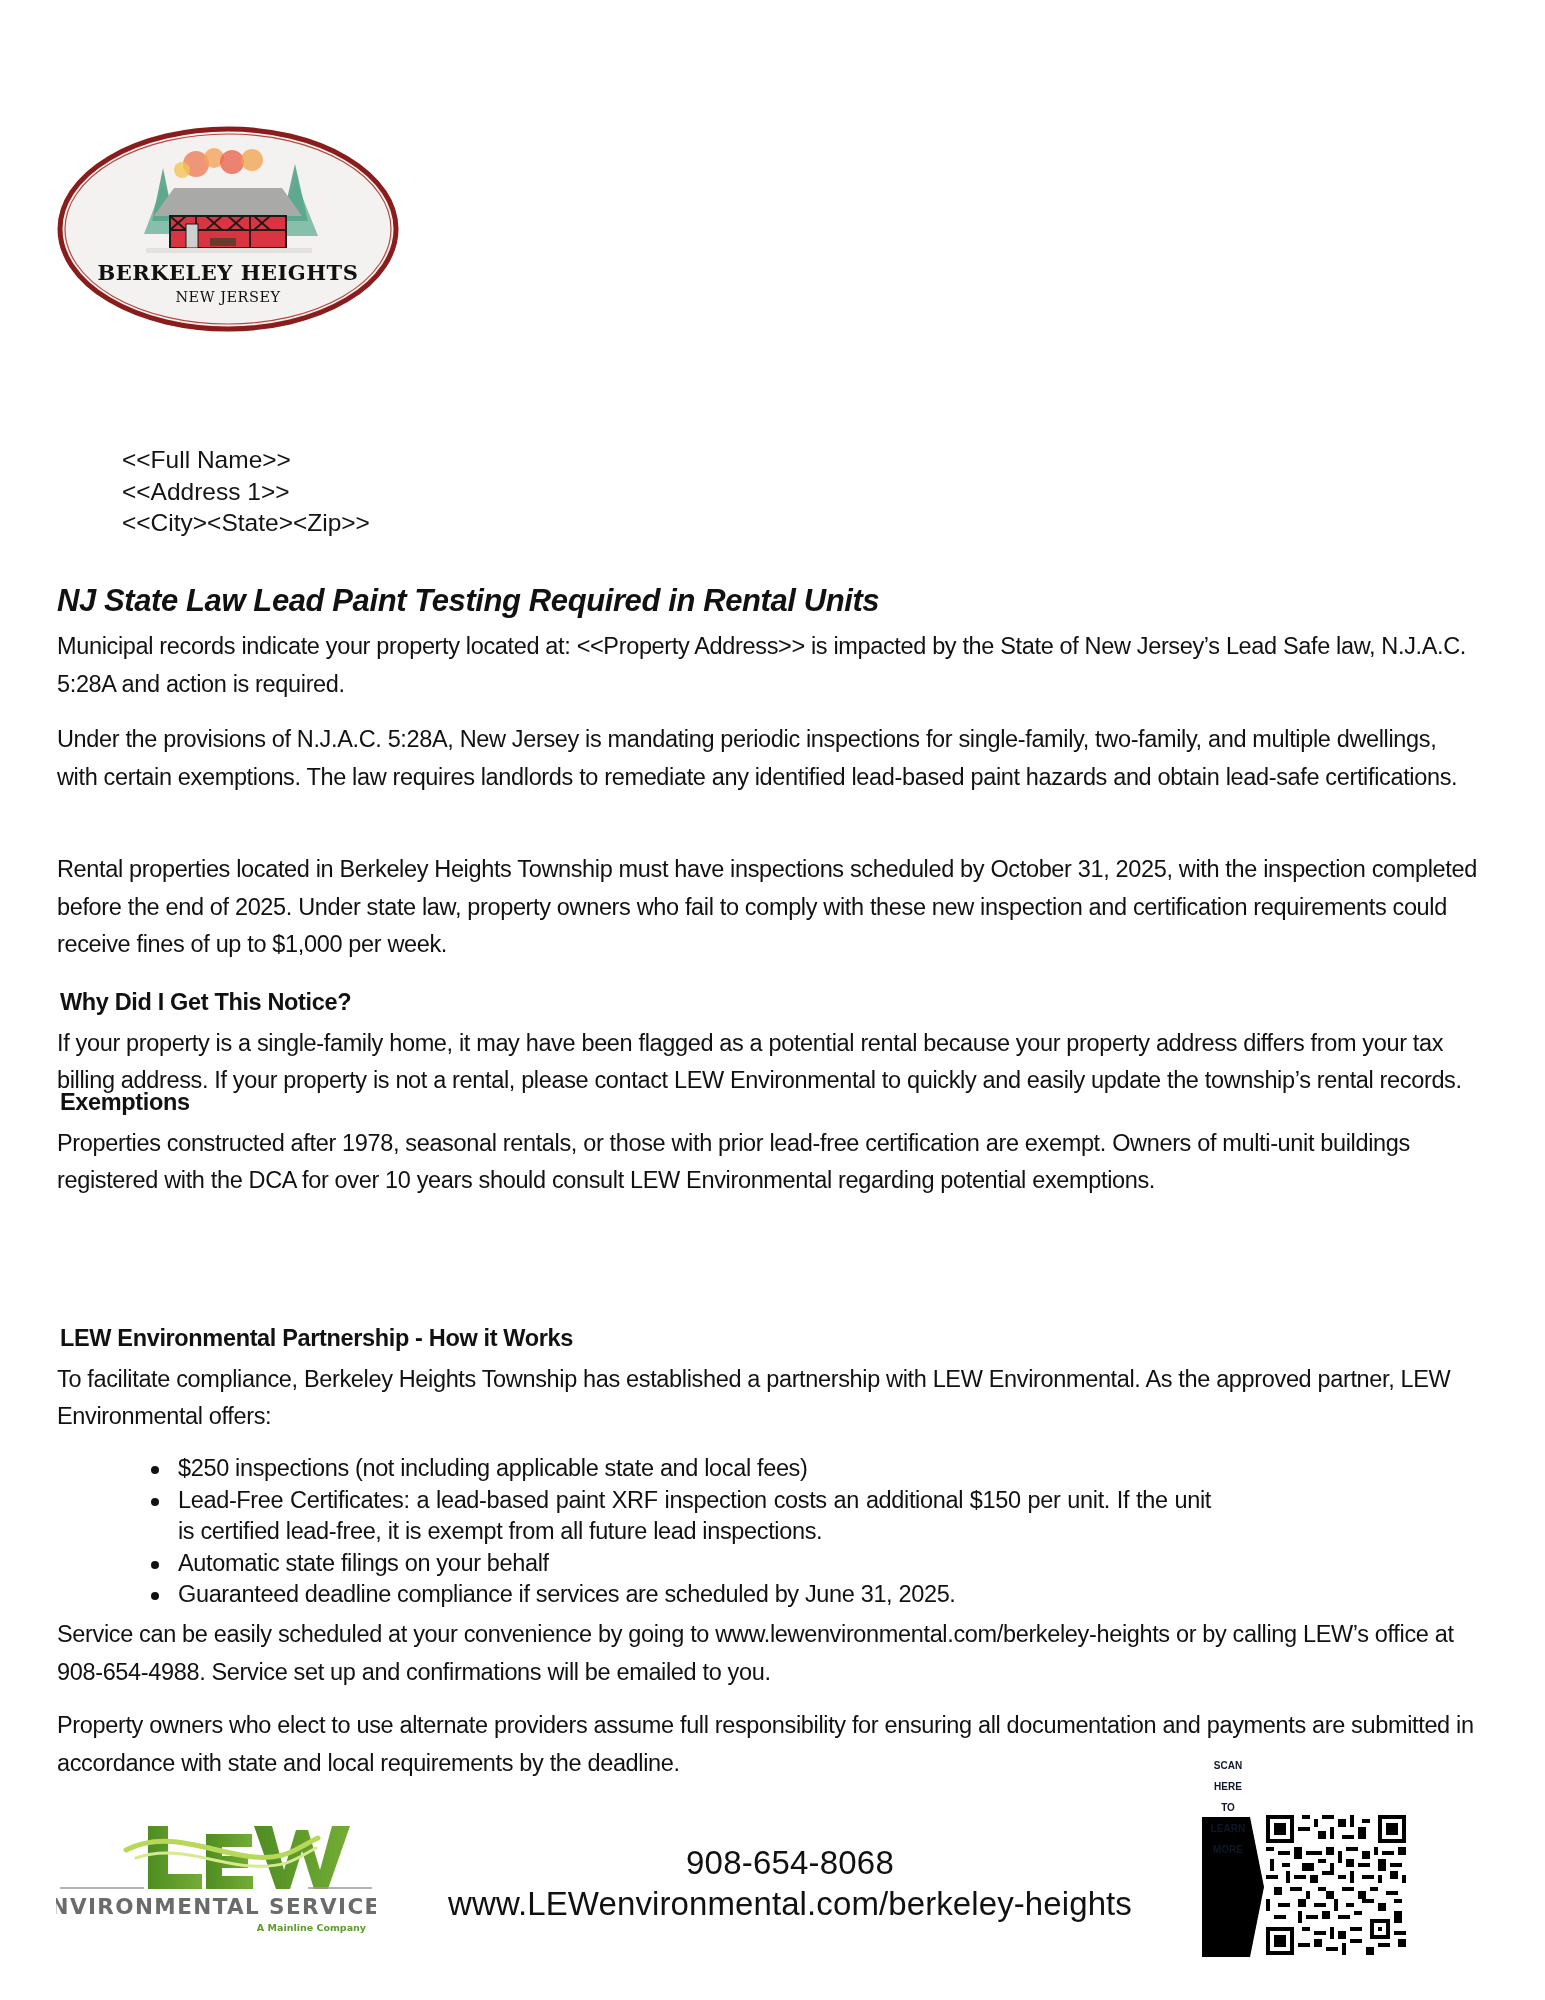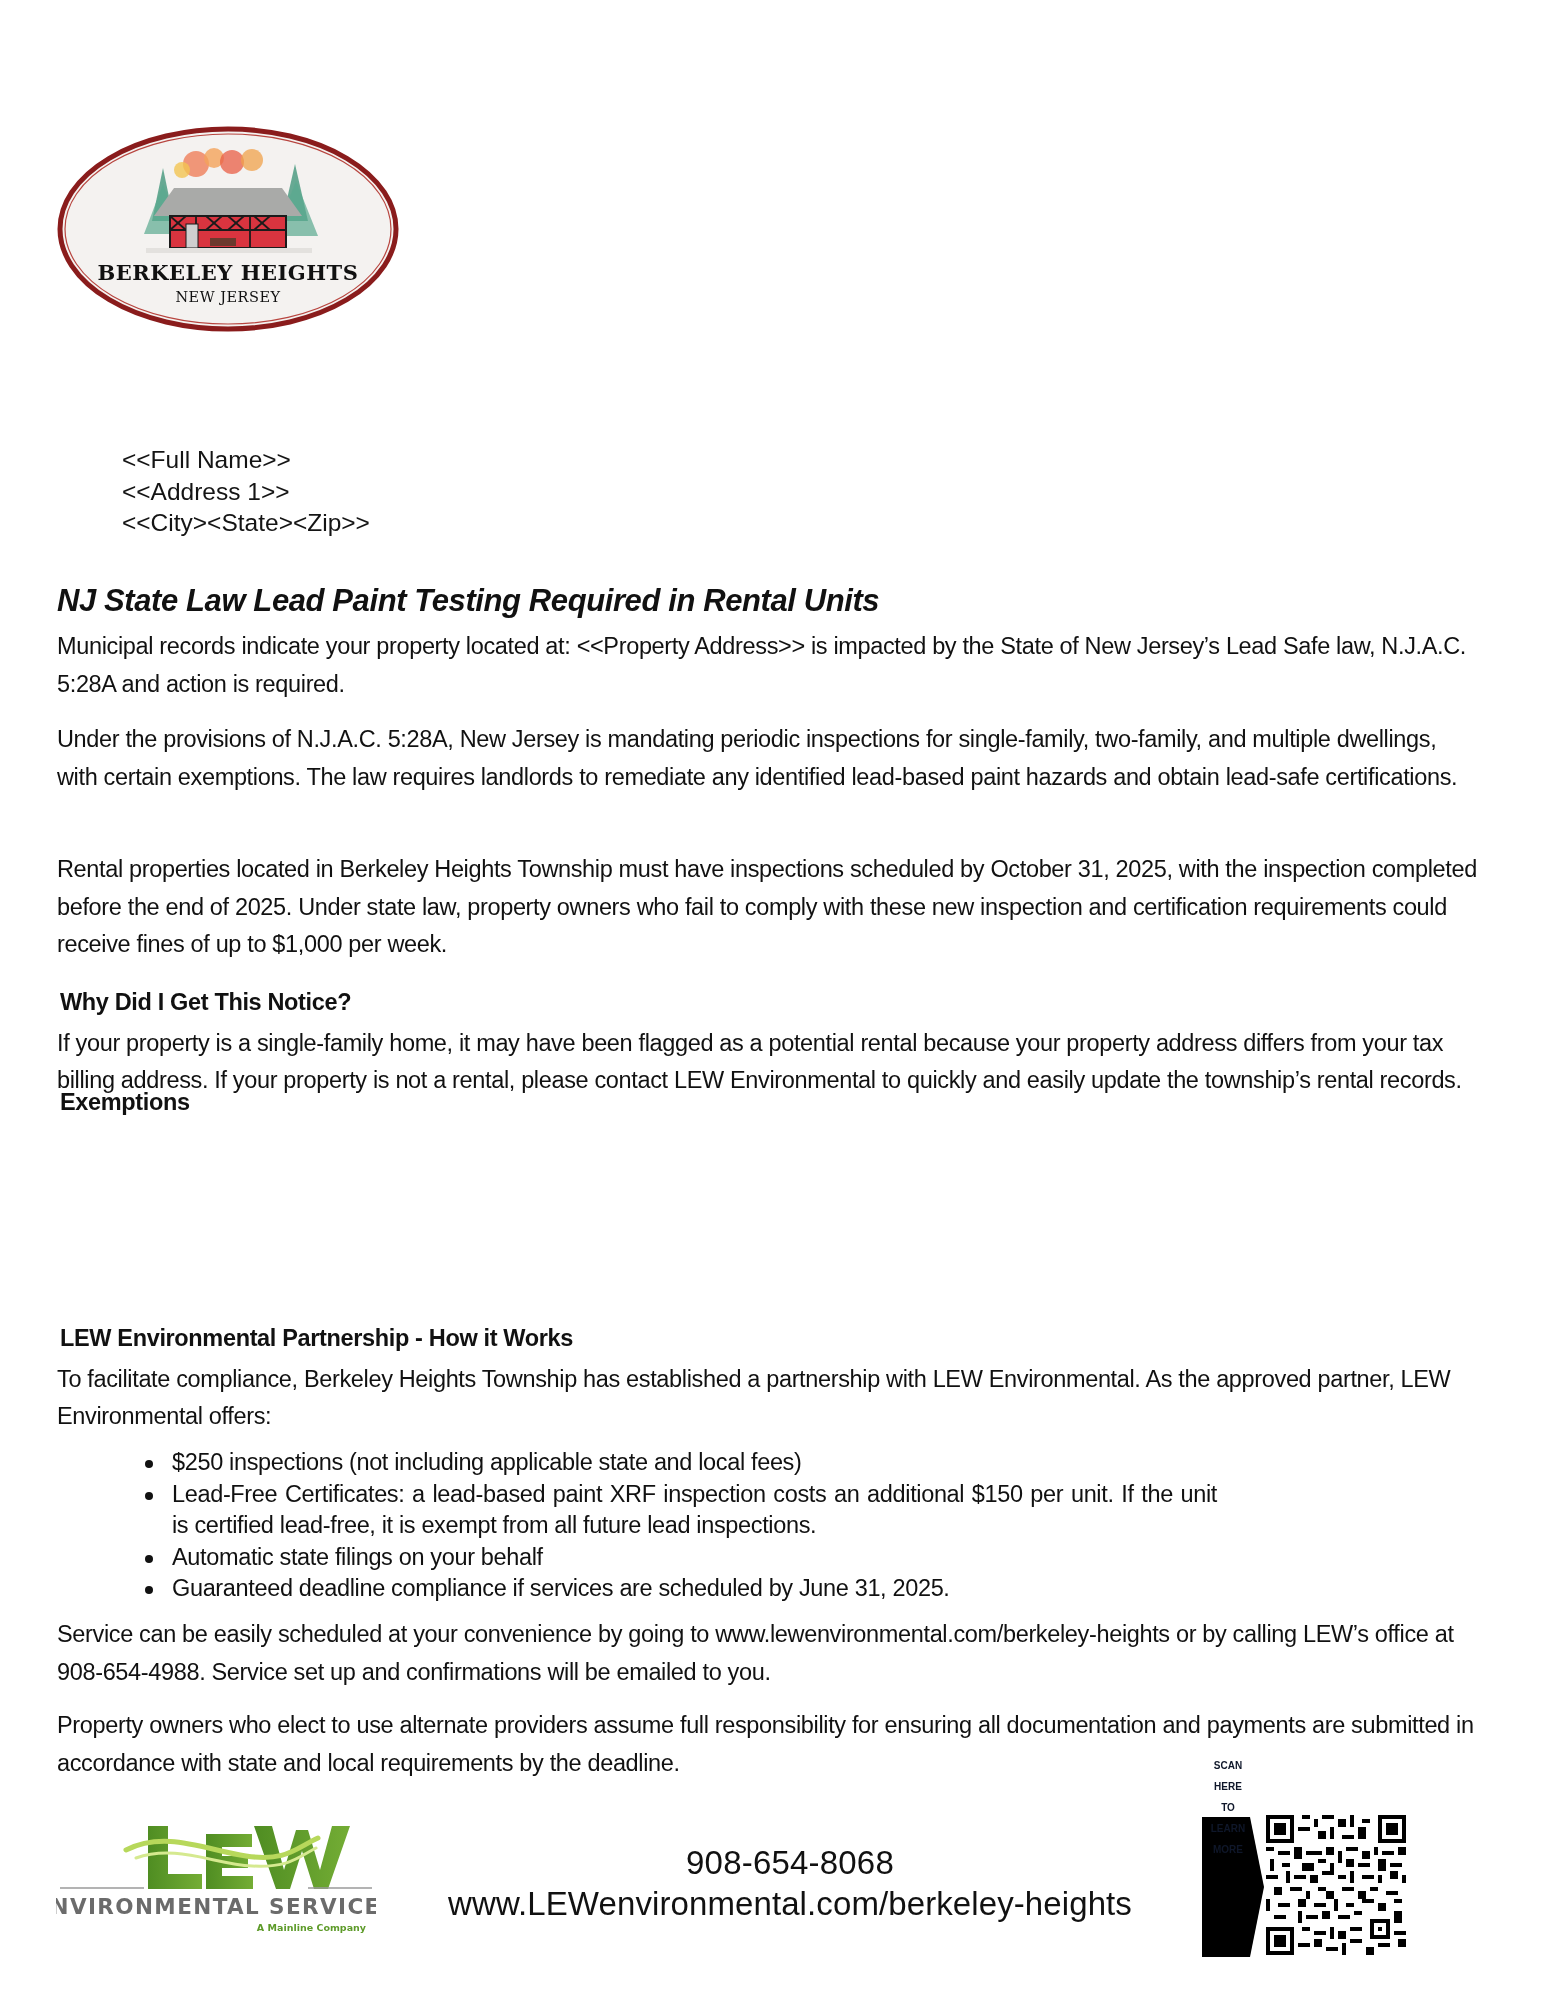--- a/index.html
+++ b/index.html
@@ -17,21 +17,21 @@
   .addr { left: 122px; top: 420px; font-size: 24.5px; line-height: 31.5px; color: #141414; margin-top: 24px; }
   .addr div { white-space: nowrap; }
 
   
   .doc { left: 57px; width: 1420px; }
   .title { font-size: 31px; font-weight: bold; letter-spacing: -0.4px; margin: 0; line-height: 38px; font-style: italic; }
   .p { font-size: 23.5px; line-height: 37.5px; margin: 0; letter-spacing: -0.35px; }
   .h { font-size: 23.5px; font-weight: bold; line-height: 37.5px; margin: 3px; letter-spacing: -0.35px; }
   .bold { font-weight: normal; }
 
-  .bullets { margin: 0; padding: 0; list-style: none; }
+  .bullets { margin: 6px; padding: 0; list-style: none; }
   .bullets li { position: relative; padding-left: 115px; font-size: 23.5px; line-height: 31.5px; letter-spacing: -0.35px; }
   .bullets li::before { content: ""; position: absolute; left: 88px; top: 13px; width: 8px; height: 8px; border-radius: 50%; background: #111; }
   .bullets li.wrap { padding-right: 260px; text-align: justify; }
 
   
   #lew-logo { left: 56px; top: 1820px; width: 320px; height: 120px; }
   .contact { left: 430px; top: 1843px; width: 720px; text-align: center; }
   .contact .phone { font-size: 33px; line-height: 40px; letter-spacing: 0.2px; }
   .contact .url { font-size: 33px; line-height: 42px; letter-spacing: 0.1px; }
 
@@ -106,20 +106,21 @@
   <p class="p">Rental properties located in Berkeley Heights Township must have inspections scheduled by October 31, 2025, with the inspection completed before the end of 2025. Under state law, property owners who fail to comply with these new inspection and certification requirements could receive fines of up to $1,000 per week.</p>
 </div>
 
 <div class="abs doc" style="top:981px;">
   <h2 class="h">Why Did I Get This Notice?</h2>
   <p class="p">If your property is a single-family home, it may have been flagged as a potential rental because your property address differs from your tax billing address. If your property is not a rental, please contact LEW Environmental to quickly and easily update the township’s rental records.</p>
 </div>
 
 <div class="abs doc" style="top:1081px;">
   <h2 class="h">Exemptions</h2>
+  <p class="p">Properties constructed after 1978, seasonal rentals, or those with prior lead-free certification are exempt. Owners of multi-unit buildings registered with the DCA for over 10 years should consult LEW Environmental regarding potential exemptions.</p>
 </div>
 
 <div class="abs doc" style="top:1317px;">
   <h2 class="h">LEW Environmental Partnership - How it Works</h2>
   <p class="p">To facilitate compliance, Berkeley Heights Township has established a partnership with LEW Environmental. As the approved partner, LEW Environmental offers:</p>
 </div>
 
 <div class="abs doc" style="top:1447px;">
   <ul class="bullets">
     <li>$250 inspections (not including applicable state and local fees)</li>

